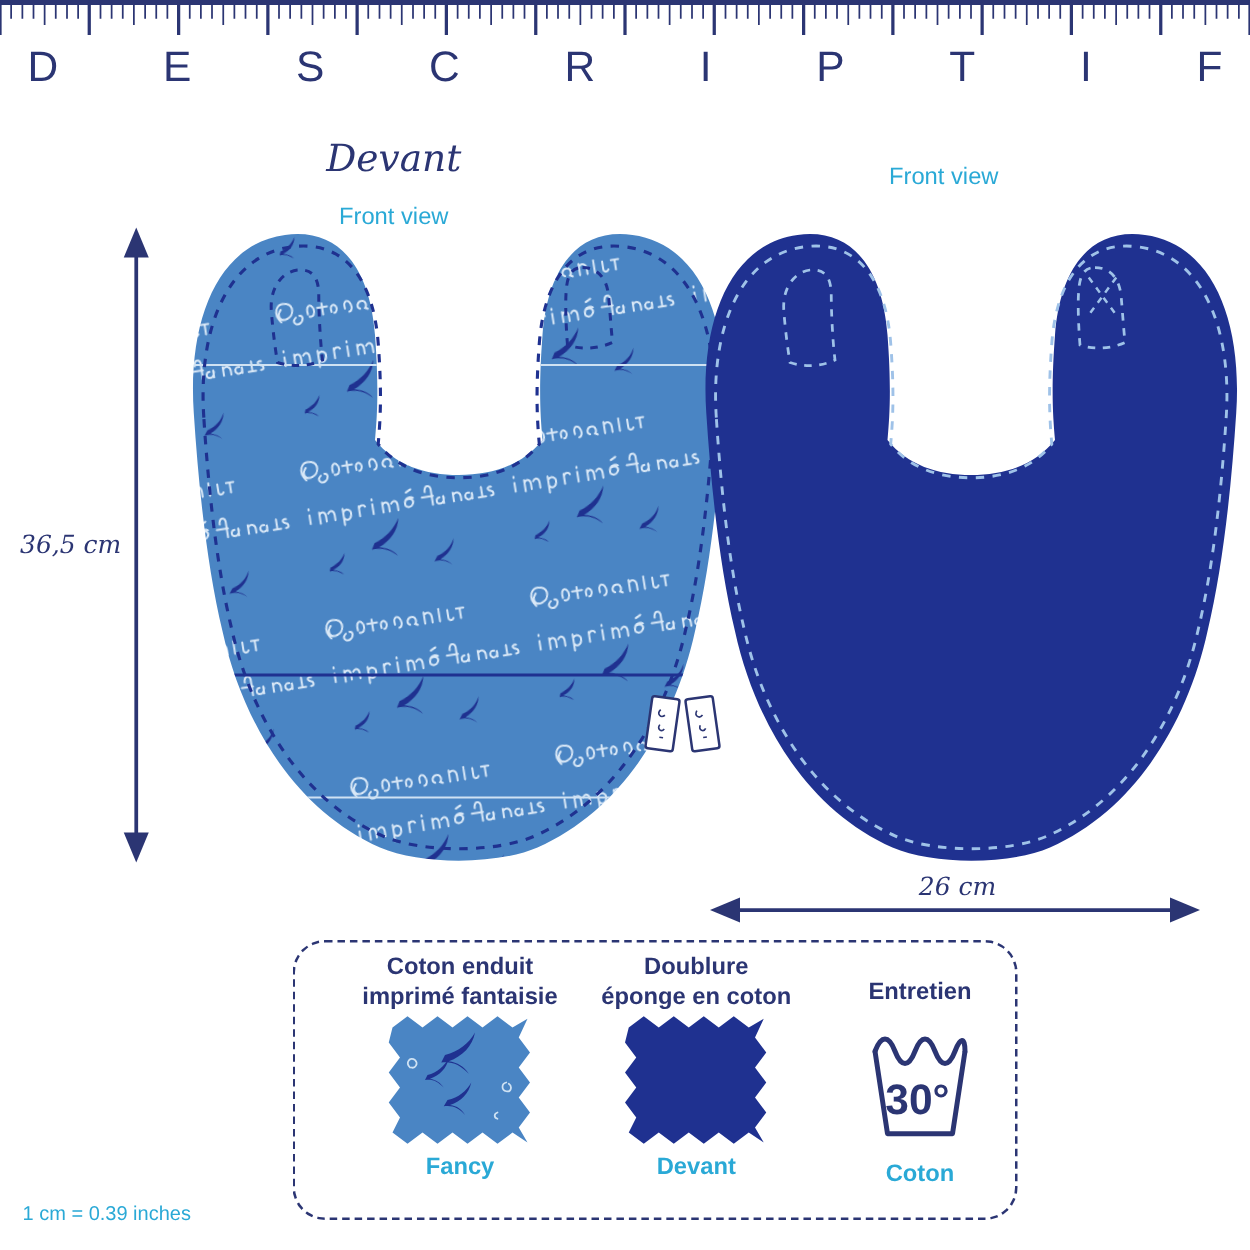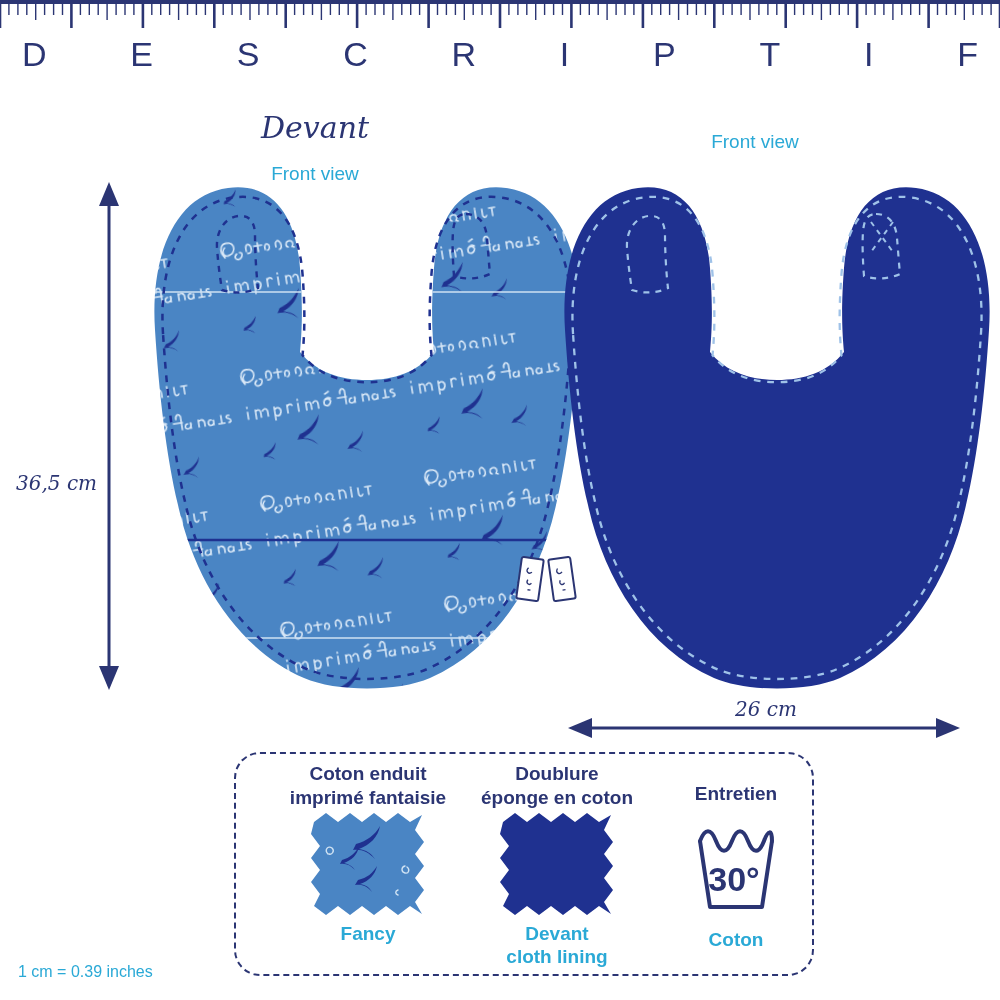--- a/index.html
+++ b/index.html
@@ -302,21 +302,21 @@
       <polygon points="109,690 99,666 119,666" fill="#2b3573"></polygon>
     </g>
 
     <g>
       <line x1="586" y1="728" x2="942" y2="728" stroke="#2b3573" stroke-width="3"></line>
       <polygon points="568,728 592,718 592,738" fill="#2b3573"></polygon>
       <polygon points="960,728 936,718 936,738" fill="#2b3573"></polygon>
     </g>
   </svg>
 
-  <div class="dim-text" style="left:16px;top:423px;margin-top:48px;">36,5 cm</div>
+  <div class="dim-text" style="left:16px;top:423px;">36,5 cm</div>
   <div class="dim-text" style="left:735px;top:697px;">26 cm</div>
 
   <div class="legend-box"></div>
 
   <div class="legend-col" style="left:278px;top:762px;">
     <div class="legend-fr">Coton enduit</div>
     <div class="legend-fr">imprimé fantaisie</div>
     <div class="swatch-holder">
       <svg width="120" height="112" viewBox="0 0 120 112">
         <polygon points="6,12 18,3 30,12 42,3 54,12 66,3 78,12 90,3 102,12 114,5 107,20 116,32 107,44 116,56 107,68 116,80 107,92 114,104 102,96 90,105 78,96 66,105 54,96 42,105 30,96 18,105 6,96 12,84 3,72 12,60 3,48 12,36 3,24" fill="#4a85c4"></polygon>
@@ -337,21 +337,20 @@
 
   <div class="legend-col" style="left:467px;top:762px;">
     <div class="legend-fr">Doublure</div>
     <div class="legend-fr">éponge en coton</div>
     <div class="swatch-holder">
       <svg width="120" height="112" viewBox="0 0 120 112">
         <polygon points="6,12 18,3 30,12 42,3 54,12 66,3 78,12 90,3 102,12 114,5 107,20 116,32 107,44 116,56 107,68 116,80 107,92 114,104 102,96 90,105 78,96 66,105 54,96 42,105 30,96 18,105 6,96 12,84 3,72 12,60 3,48 12,36 3,24" fill="#1f3190"></polygon>
       </svg>
     </div>
     <div class="legend-en">Devant</div>
-    <div class="legend-en">cloth lining</div>
   </div>
 
   <div class="legend-col" style="left:646px;top:782px;">
     <div class="legend-fr">Entretien</div>
     <div class="swatch-holder" style="height:122px;">
       <svg width="120" height="104" viewBox="0 0 120 104">
         <path d="M24 26 L34 92 L86 92 L96 26" fill="none" stroke="#2b3573" stroke-width="4" stroke-linejoin="round"></path>
         <path d="M24 26 c5 -13 11 -13 16 0 c5 13 11 13 16 0 c5 -13 11 -13 16 0 c5 13 11 13 16 0 c4 -11 8 -12 8 0" fill="none" stroke="#2b3573" stroke-width="4" stroke-linecap="round"></path>
         <text x="58" y="76" text-anchor="middle" fill="#2b3573" font-family="Liberation Sans, sans-serif" font-size="34">30°</text>
       </svg>

